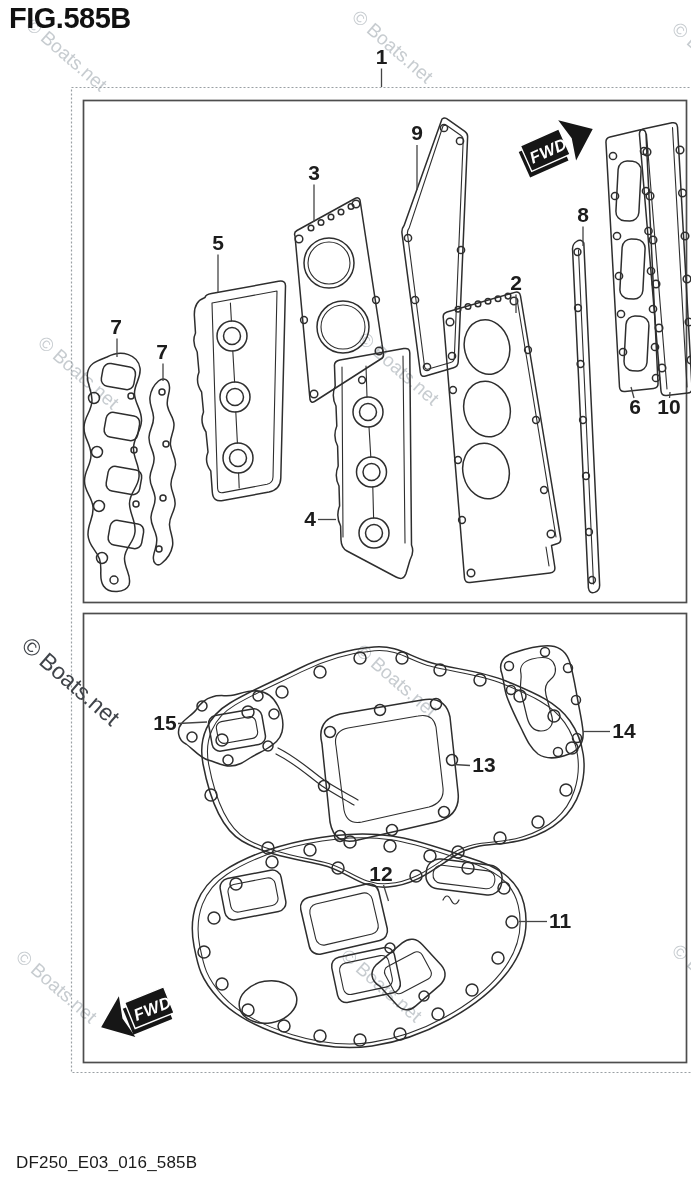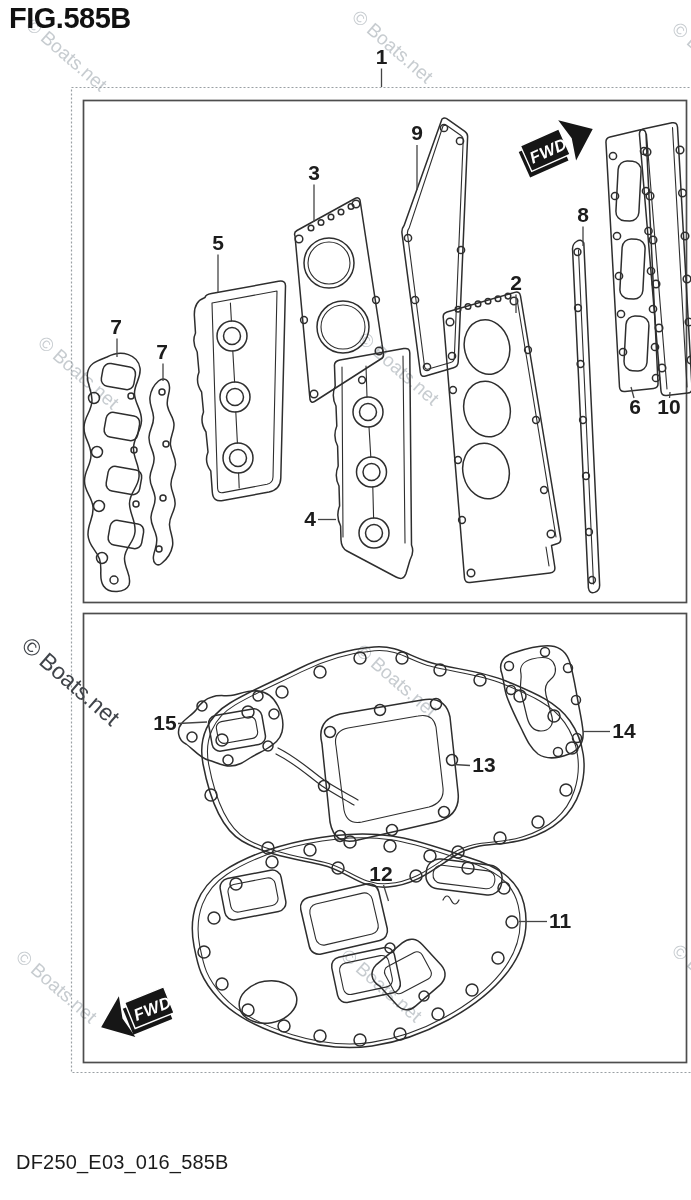--- a/index.html
+++ b/index.html
@@ -23,21 +23,21 @@
   #art{position:absolute;left:0;top:0;z-index:2;}
   #art text.callout{
     font-family:"Liberation Sans",sans-serif;font-size:21px;font-weight:bold;fill:#1c1c1c;
   }
   #art text.fwd{
     font-family:"Liberation Sans",sans-serif;font-size:16.5px;font-weight:bold;font-style:italic;
     fill:#ffffff;letter-spacing:0.5px;
   }
   #footer-block{
     position:absolute;left:10px;top:1150px;z-index:3;color:#1b1b1b;
-    font-size:20px;line-height:25px;letter-spacing:0.2px;
+    font-size:17px;line-height:25px;letter-spacing:0.2px;
   }
 </style>
 </head>
 <body>
 
 <div id="stage">
 
   <div id="fig-title">FIG.585B</div>
 
   <span class="wm wm-light" style="left:30px;top:14px">© Boats.net</span>

